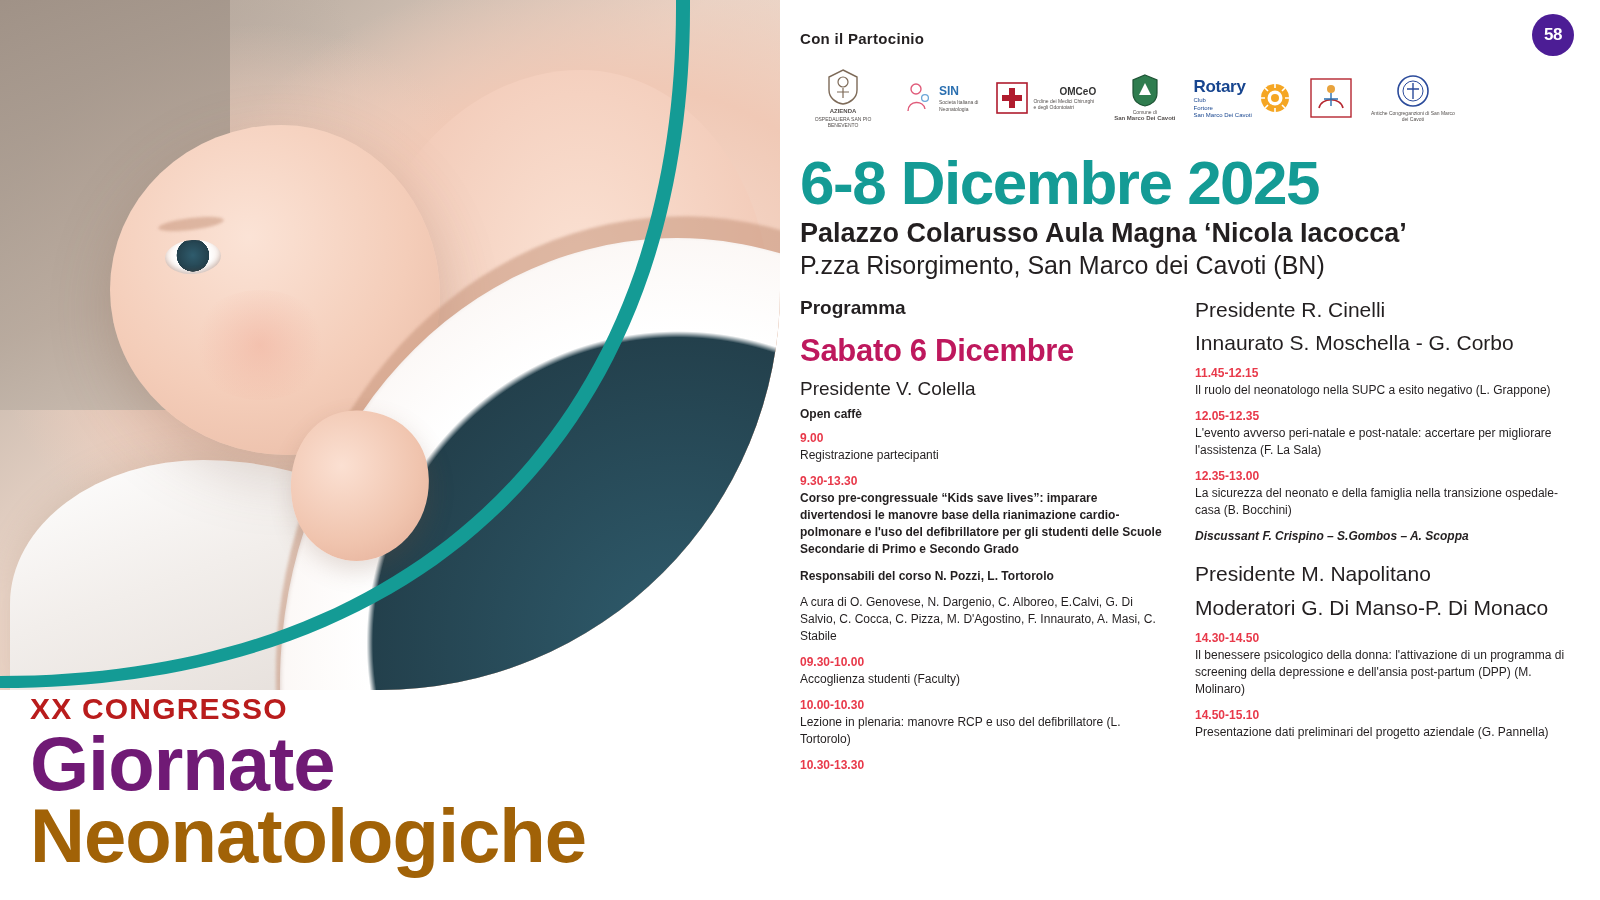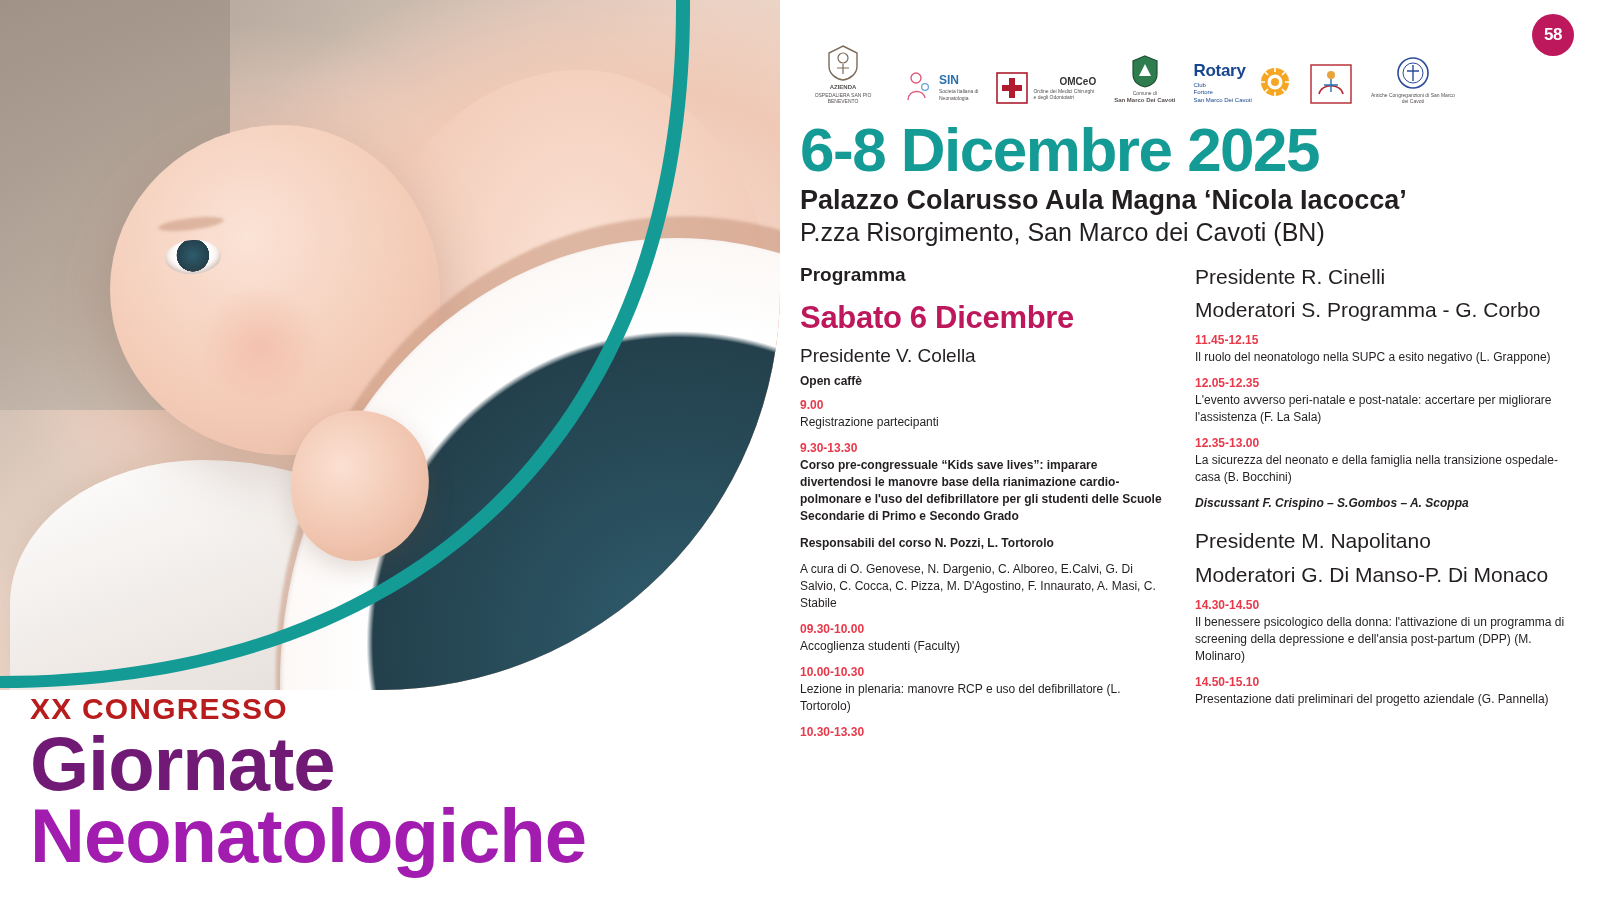--- a/index.html
+++ b/index.html
@@ -135,21 +135,21 @@
   }
   .giornate {
     color: #701a75;
     font-weight: bold;
     font-size: 76px;
     line-height: 0.95;
     letter-spacing: -1px;
     margin: 0;
   }
   .neonatologiche {
-    color: #a21caf;
+    color: #a16207;
     font-weight: bold;
     font-size: 76px;
     line-height: 0.95;
     letter-spacing: -1px;
     margin: 0;
   }
 
   
   .right {
     position: absolute;
@@ -160,21 +160,21 @@
     padding: 26px 26px 0 0;
   }
   .patrocinio-label {
     font-size: 15px;
     font-weight: bold;
     letter-spacing: .3px;
     margin: 4px 0 12px 0;
   }
   .logo-row {
     display: flex;
-    align-items: flex-end;
+    align-items: center;
     gap: 18px;
     height: 78px;
     margin-bottom: 14px;
   }
   .logo {
     display: flex;
     flex-direction: column;
     align-items: center;
     justify-content: center;
     font-size: 5px;
@@ -255,21 +255,21 @@
     margin: 0;
   }
   .mt8 { margin-top: 9px; }
 
   .badge58 {
     position: absolute;
     right: 26px;
     top: 14px;
     width: 42px; height: 42px;
     border-radius: 50%;
-    background: #be185d;
+    background: #4c1d95;
     color: #ffffff;
     font-size: 17px;
     font-weight: bold;
     display: flex;
     align-items: center;
     justify-content: center;
     letter-spacing: -.5px;
   }
 </style>
 </head>
@@ -301,20 +301,21 @@
   <div class="left-title">
     <div class="congresso">XX CONGRESSO</div>
     <div class="giornate">Giornate</div>
     <div class="neonatologiche">Neonatologiche</div>
   </div>
 
   <div class="right">
 
     <div class="badge58">58</div>
 
+    <div class="patrocinio-label">Con il Partocinio</div>
 
     <div class="logo-row">
 
       <div class="logo">
         <svg class="mark" width="34" height="38" viewBox="0 0 34 38">
           <path d="M17 2 L31 9 L31 22 C31 30 24 35 17 36 C10 35 3 30 3 22 L3 9 Z" fill="none" stroke="#7d6a58" stroke-width="1.4"></path>
           <circle cx="17" cy="14" r="5" fill="none" stroke="#7d6a58" stroke-width="1.2"></circle>
           <path d="M11 24 L23 24 M17 20 L17 30" stroke="#7d6a58" stroke-width="1.2"></path>
         </svg>
         <div class="logo-lines">
@@ -443,21 +444,21 @@
           <div class="desc">Lezione in plenaria: manovre RCP e uso del defibrillatore (L. Tortorolo)</div>
         </div>
 
         <div>
           <div class="time">10.30-13.30</div>
         </div>
       </div>
 
       <div class="col-right">
         <div class="chair big">Presidente R. Cinelli</div>
-        <div class="chair big">Moderatori S. Programma - G. Corbo</div>
+        <div class="chair big">Innaurato S. Moschella - G. Corbo</div>
 
         <div>
           <div class="time">11.45-12.15</div>
           <div class="desc">Il ruolo del neonatologo nella SUPC a esito negativo (L. Grappone)</div>
         </div>
         <div>
           <div class="time">12.05-12.35</div>
           <div class="desc">L'evento avverso peri-natale e post-natale: accertare per migliorare l'assistenza (F. La Sala)</div>
         </div>
         <div>

